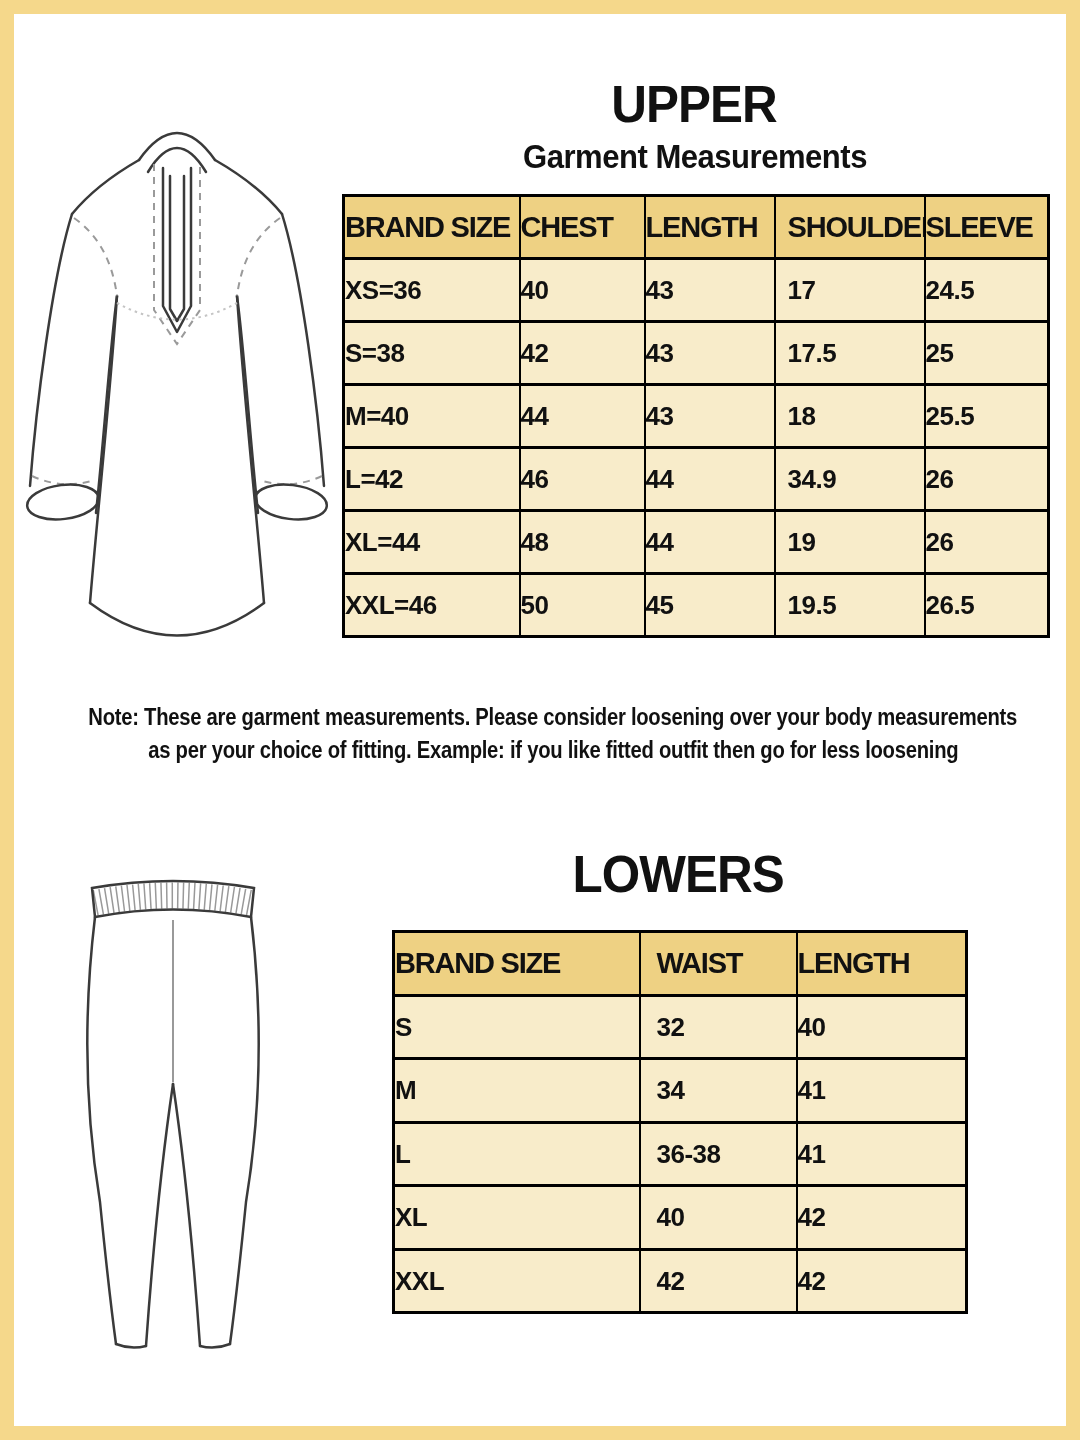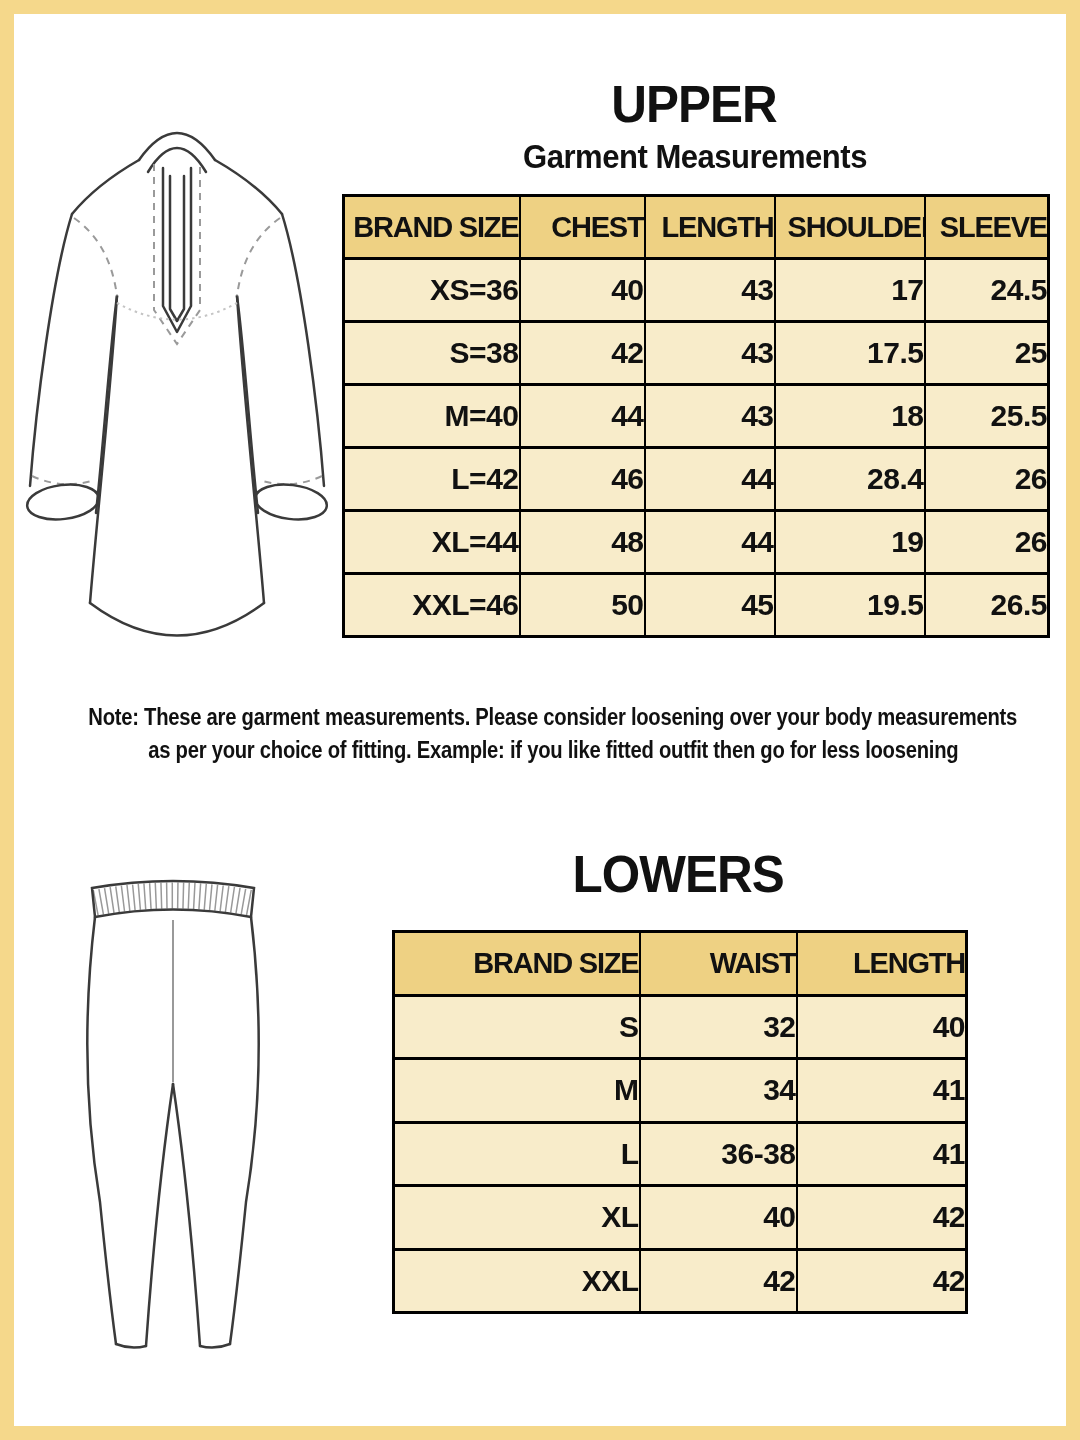--- a/index.html
+++ b/index.html
@@ -26,24 +26,24 @@
   .lowers-title{top:848px;left:392px;width:573px;text-decoration:underline;}
 
   .subtitle{position:absolute;top:140px;left:342px;width:705px;text-align:center;
     font-weight:700;font-size:33px;letter-spacing:-.5px;line-height:1;}
   .subtitle>span{display:inline-block;transform:scaleX(.94);transform-origin:center;}
 
   table{position:absolute;border-collapse:collapse;table-layout:fixed;
     border:3px solid var(--line);}
   th,td{border-left:2px solid var(--line);border-right:2px solid var(--line);
     border-top:3px solid var(--line);border-bottom:3px solid var(--line);
-    text-align:right;vertical-align:middle;font-weight:700;
+    text-align:left;vertical-align:middle;font-weight:700;
     line-height:1;padding:0;overflow:hidden;white-space:nowrap;}
   th{background:var(--header-bg);font-size:29px;letter-spacing:-1.2px;}
-  td{background:var(--row-bg);font-size:30px;letter-spacing:-.5px;}
+  td{background:var(--row-bg);font-size:26px;letter-spacing:-.5px;}
 
   .upper-table{left:342px;top:194px;width:705px;}
   .upper-table tr{height:63px;}
   .upper-table th:nth-child(1),.upper-table td:nth-child(1){width:176px;}
   .upper-table th:nth-child(2),.upper-table td:nth-child(2){width:125px;}
   .upper-table th:nth-child(3),.upper-table td:nth-child(3){width:130px;}
   .upper-table th:nth-child(4),.upper-table td:nth-child(4){width:150px;padding-left:12px;}
   .upper-table th:nth-child(5),.upper-table td:nth-child(5){width:124px;}
 
   .lowers-table{left:392px;top:930px;width:573px;}
@@ -133,21 +133,21 @@
           <td>M=40</td>
           <td>44</td>
           <td>43</td>
           <td>18</td>
           <td>25.5</td>
         </tr>
         <tr>
           <td>L=42</td>
           <td>46</td>
           <td>44</td>
-          <td>28.4</td>
+          <td>34.9</td>
           <td>26</td>
         </tr>
         <tr>
           <td>XL=44</td>
           <td>48</td>
           <td>44</td>
           <td>19</td>
           <td>26</td>
         </tr>
         <tr>

